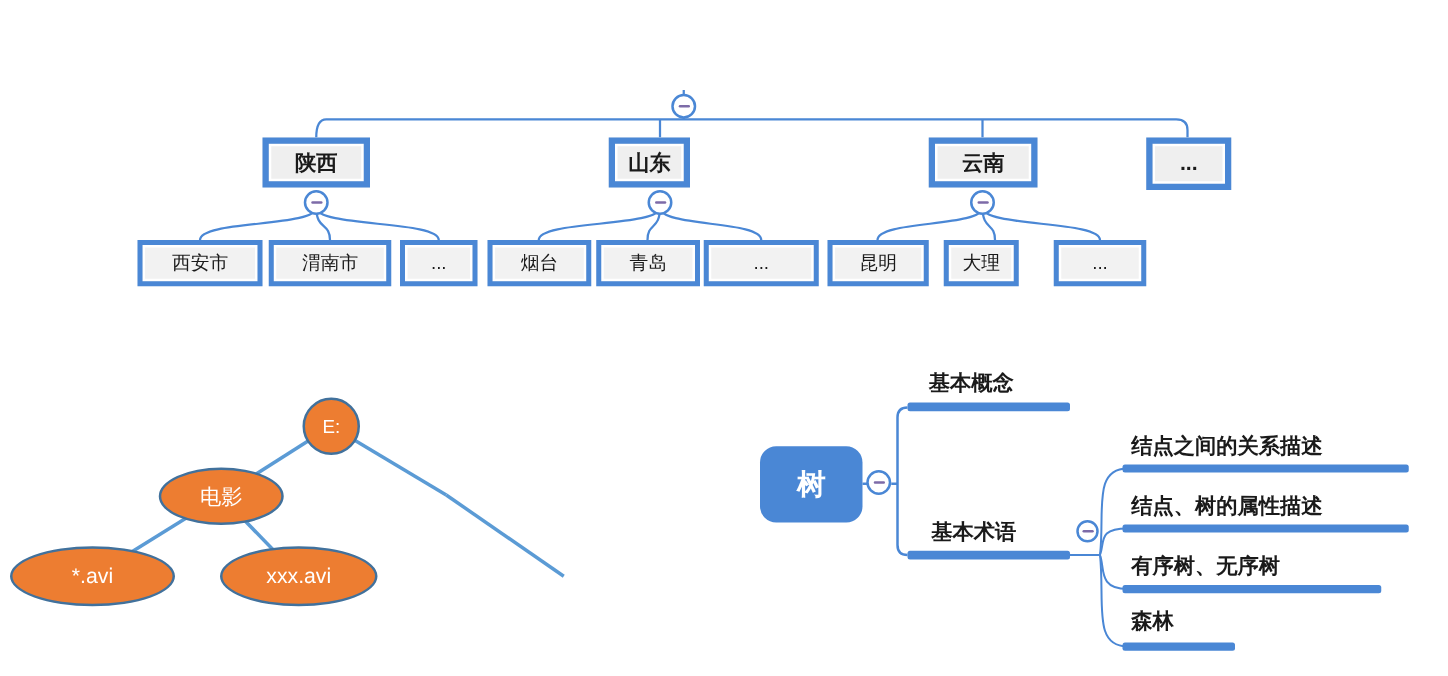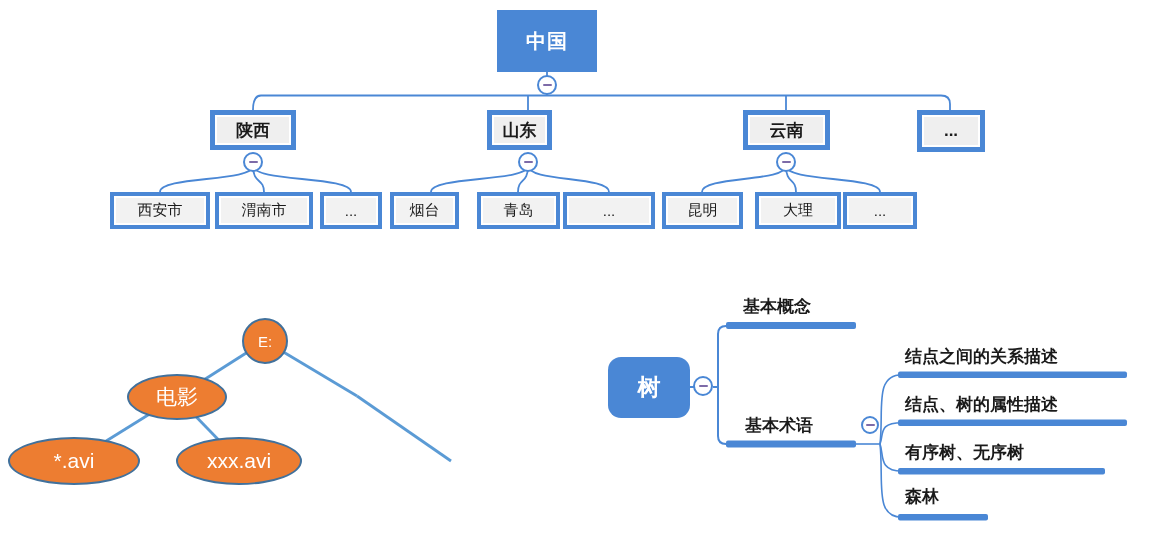--- a/index.html
+++ b/index.html
@@ -22,21 +22,21 @@
   .eline{stroke:var(--edge);stroke-width:2.8;fill:none;}
   .mbar{fill:var(--blue);}
   .node{position:absolute;display:flex;align-items:center;justify-content:center;box-sizing:border-box;text-align:center;}
   .lvl1{background:var(--blue);color:#fff;font-size:20px;font-weight:bold;letter-spacing:1px;}
   .lvl2{background:var(--box-fill);border:5px solid var(--blue);box-shadow:inset 0 0 0 2px #fff;font-size:17px;font-weight:600;}
   .lvl3{background:#F2F2F2;border:4px solid var(--blue);box-shadow:inset 0 0 0 2px #fff;font-size:15px;font-weight:400;}
   .badge{position:absolute;box-sizing:border-box;width:20px;height:20px;border-radius:50%;background:#fff;border:2px solid var(--blue);cursor:pointer;}
   .badge.small{width:18px;height:18px;}
   .badge i{position:absolute;left:50%;top:50%;width:9px;height:2px;margin:-1px 0 0 -4.5px;background:var(--minus);border-radius:1px;}
   .ellipse{position:absolute;box-sizing:border-box;border-radius:50%;background:var(--orange);
-    border:2px solid var(--orange-stroke);color:#fff;display:flex;align-items:center;justify-content:center;font-size:21px;}
+    border:2px solid var(--orange-stroke);color:#fff;display:flex;align-items:center;justify-content:center;font-size:17px;}
   .ellipse.rootdisk{font-size:15px;}
   .mm-root{position:absolute;box-sizing:border-box;background:var(--blue);color:#fff;border-radius:13px;
     display:flex;align-items:center;justify-content:center;font-size:23px;font-weight:bold;}
   .mm-label{position:absolute;font-size:17px;font-weight:600;white-space:nowrap;line-height:19px;color:var(--text);}
 </style>
 </head>
 <body>
 
 <div id="stage">
 
@@ -77,35 +77,34 @@
       <path class="mline" d="M880 444 C884 482 874 517.2 902 517.2" style="stroke-width:1.6"></path>
       <rect class="mbar" x="726" y="322" width="130" height="7" rx="2"></rect>
       <rect class="mbar" x="726" y="440.5" width="130" height="7" rx="2"></rect>
       <rect class="mbar" x="898" y="371.5" width="229" height="6.5" rx="2"></rect>
       <rect class="mbar" x="898" y="419.5" width="229" height="6.5" rx="2"></rect>
       <rect class="mbar" x="898" y="468" width="207" height="6.5" rx="2"></rect>
       <rect class="mbar" x="898" y="514" width="90" height="6.5" rx="2"></rect>
     </g>
   </svg>
 
-  <div class="node lvl1" style="left:497px;top:10px;width:100px;height:62px;">中国</div>
 
   <div class="node lvl2" style="left:210px;top:110px;width:86px;height:40px;">陕西</div>
   <div class="node lvl2" style="left:487px;top:110px;width:65px;height:40px;">山东</div>
   <div class="node lvl2" style="left:743px;top:110px;width:87px;height:40px;">云南</div>
   <div class="node lvl2" style="left:917px;top:110px;width:68px;height:42px;">...</div>
 
   <div class="node lvl3" style="left:110px;top:192px;width:100px;height:37px;">西安市</div>
   <div class="node lvl3" style="left:215px;top:192px;width:98px;height:37px;">渭南市</div>
   <div class="node lvl3" style="left:320px;top:192px;width:62px;height:37px;">...</div>
-  <div class="node lvl3" style="left:390px;top:192px;width:69px;height:37px;">烟台</div>
+  <div class="node lvl3" style="left:390px;top:192px;width:83px;height:37px;">烟台</div>
   <div class="node lvl3" style="left:477px;top:192px;width:83px;height:37px;">青岛</div>
   <div class="node lvl3" style="left:563px;top:192px;width:92px;height:37px;">...</div>
   <div class="node lvl3" style="left:662px;top:192px;width:81px;height:37px;">昆明</div>
-  <div class="node lvl3" style="left:755px;top:192px;width:86px;height:37px;">大理</div>
+  <div class="node lvl3" style="left:755px;top:192px;width:60px;height:37px;">大理</div>
   <div class="node lvl3" style="left:843px;top:192px;width:74px;height:37px;">...</div>
 
   <div class="badge" style="left:537px;top:75px;">
       <i></i>
     </div>
   <div class="badge" style="left:243px;top:152px;">
       <i></i>
     </div>
   <div class="badge" style="left:518px;top:152px;">
       <i></i>

